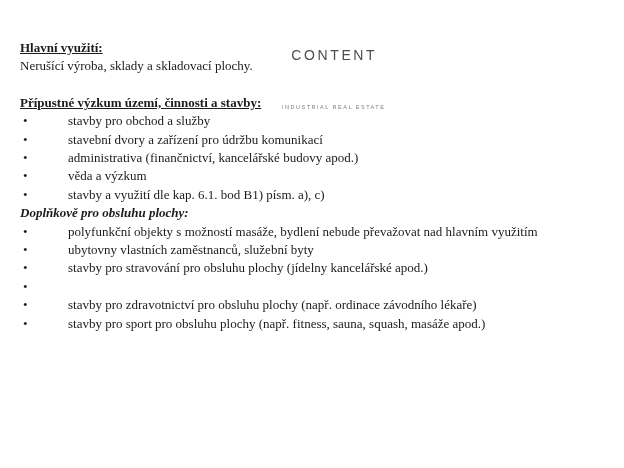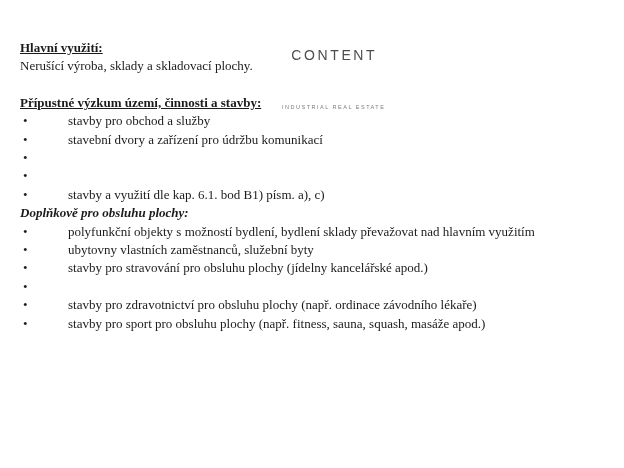--- a/index.html
+++ b/index.html
@@ -115,34 +115,36 @@
     <div class="bullet-row">
       <span class="bullet">•</span>
       <span>stavby pro obchod a služby</span>
     </div>
     <div class="bullet-row">
       <span class="bullet">•</span>
       <span>stavební dvory a zařízení pro údržbu komunikací</span>
     </div>
     <div class="bullet-row">
       <span class="bullet">•</span>
+      <span>administrativa (finančnictví, kancelářské budovy apod.)</span>
     </div>
     <div class="bullet-row">
       <span class="bullet">•</span>
+      <span>věda a výzkum</span>
     </div>
     <div class="bullet-row">
       <span class="bullet">•</span>
       <span>stavby a využití dle kap. 6.1. bod B1) písm. a), c)</span>
     </div>
 
     <p class="heading-italic">Doplňkově pro obsluhu plochy:</p>
 
     <div class="bullet-row">
       <span class="bullet">•</span>
-      <span>polyfunkční objekty s možností bydlení, bydlení sklady převažovat nad hlavním využitím</span>
+      <span>polyfunkční objekty s možností masáže, bydlení nebude převažovat nad hlavním využitím</span>
     </div>
     <div class="bullet-row">
       <span class="bullet">•</span>
       <span>ubytovny vlastních zaměstnanců, služební byty</span>
     </div>
     <div class="bullet-row">
       <span class="bullet">•</span>
       <span>stavby pro stravování pro obsluhu plochy (jídelny kancelářské apod.)</span>
     </div>
     <div class="bullet-row">

